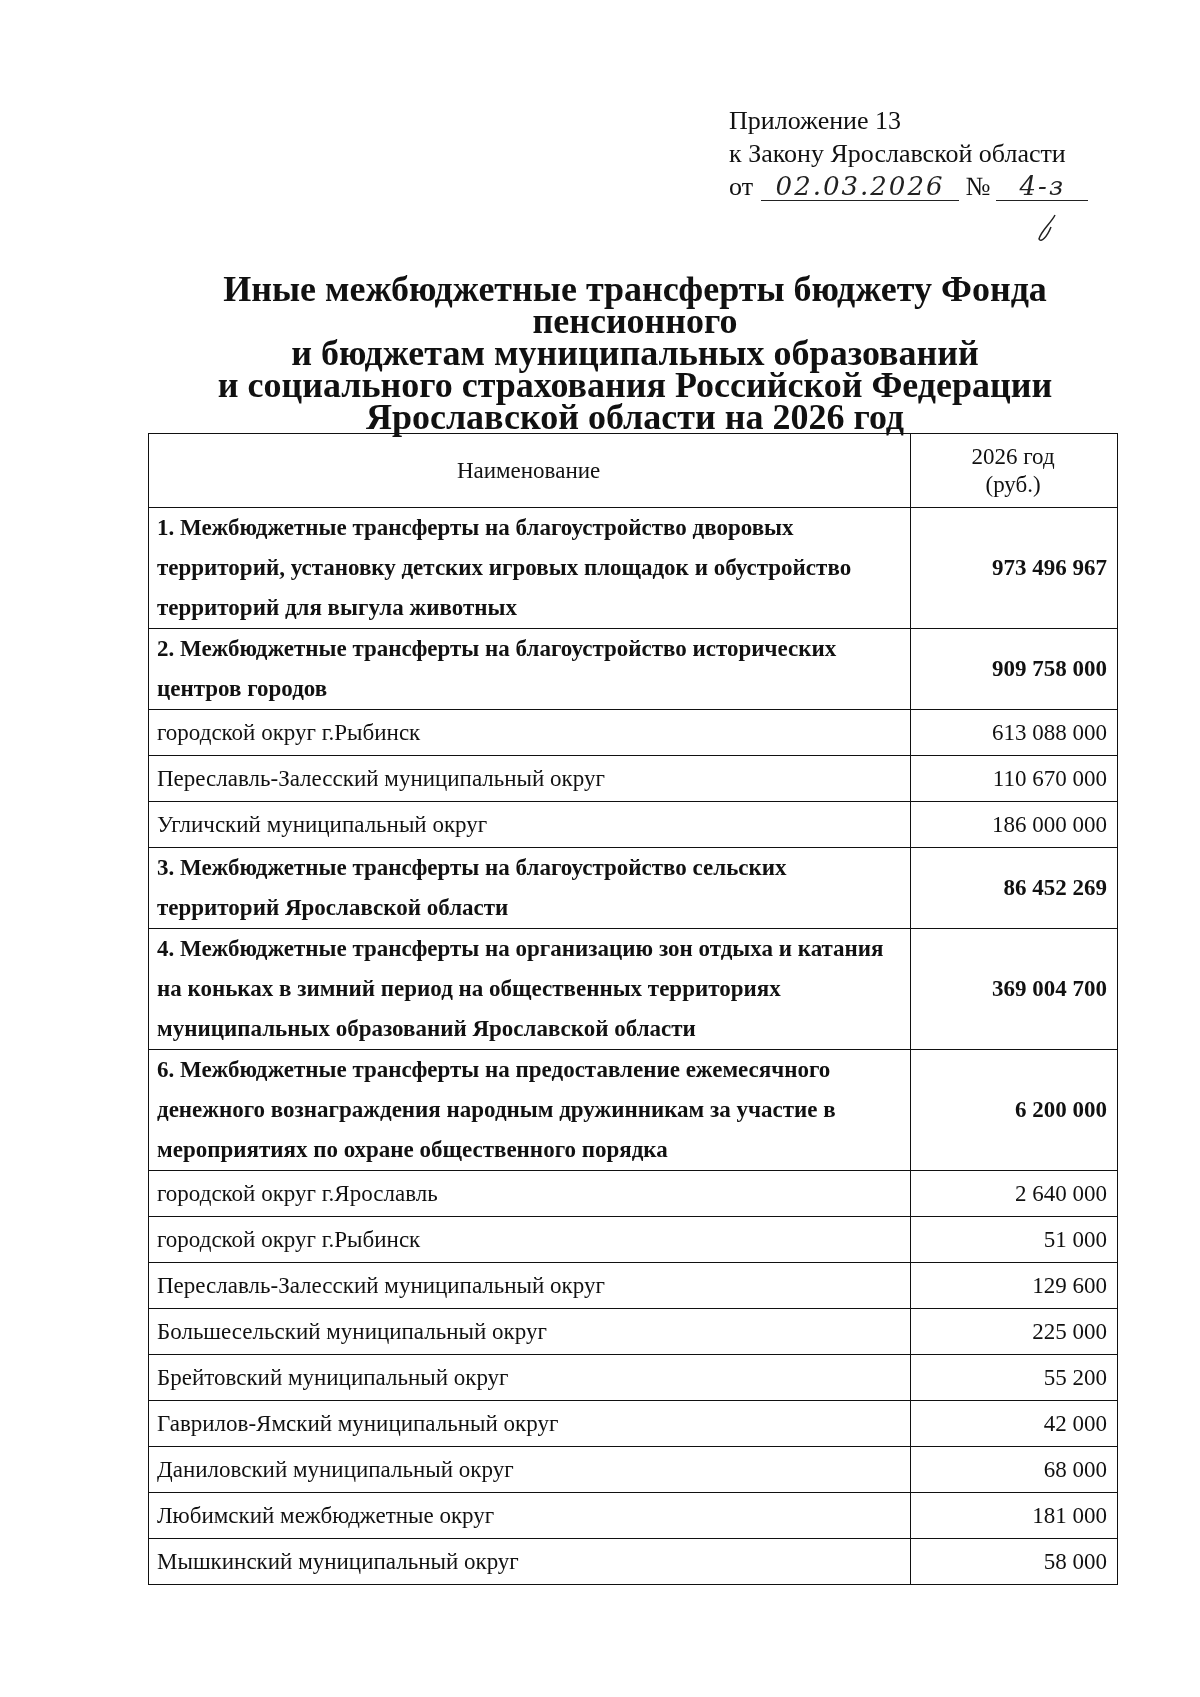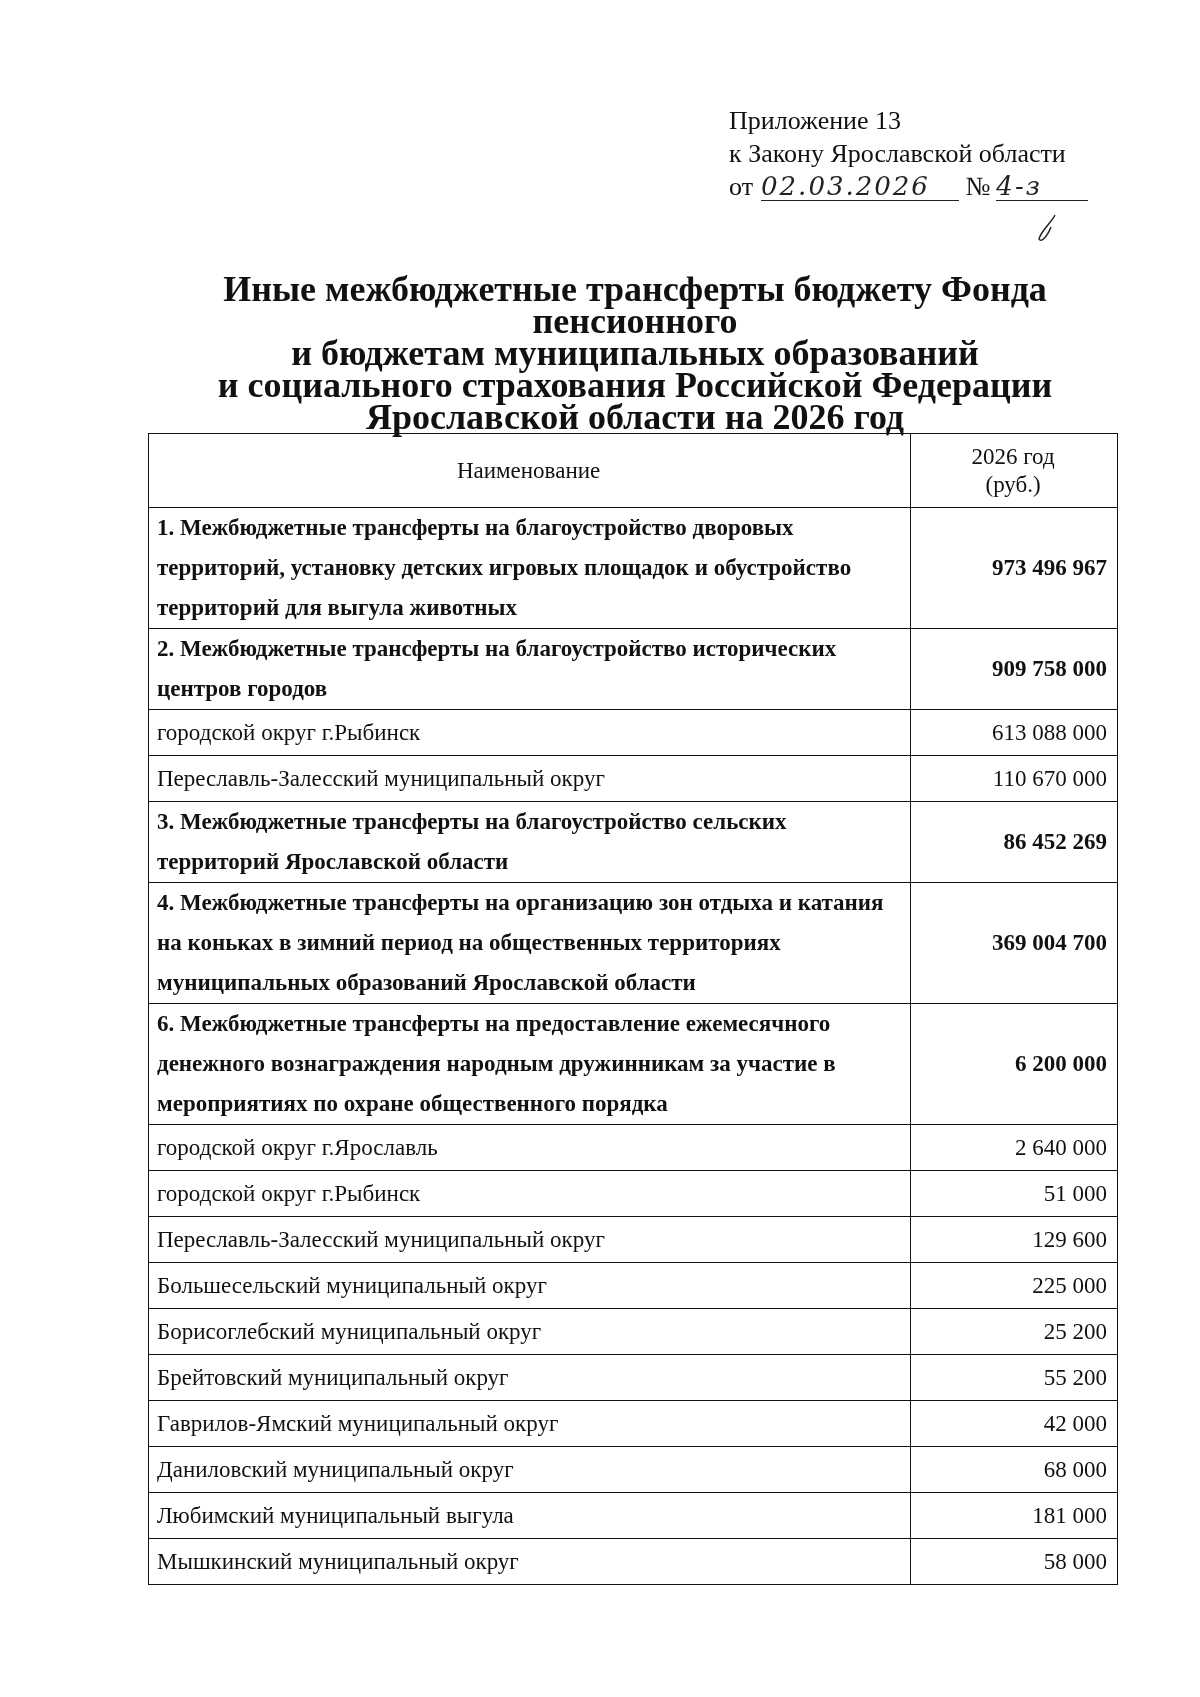--- a/index.html
+++ b/index.html
@@ -1,21 +1,21 @@
 <!DOCTYPE html>
 <html><head>
   <meta charset="utf-8">
   <style>
     html, body { margin: 0; padding: 0; background: #ffffff; }
     body { width: 1200px; height: 1697px; position: relative; overflow: hidden;
            font-family: "Liberation Serif", "DejaVu Serif", serif; color: #111; }
     .appendix { position: absolute; left: 729px; top: 104px; font-size: 26px; line-height: 33px; }
     .appendix .line { white-space: nowrap; }
     .hand { font-family: "DejaVu Serif", serif; font-style: italic; color: #222;
-            display: inline-block; border-bottom: 1.5px solid #222; text-align: left;
+            display: inline-block; border-bottom: 1.5px solid #222; text-align: center;
             font-size: 26px; line-height: 28px; letter-spacing: 2px; }
     .hand.date { width: 198px; margin-left: 8px; }
     .hand.num { width: 92px; margin-left: 6px; }
     .sign-tail { position: absolute; left: 1035px; top: 213px; width: 26px; height: 30px; }
     .title { position: absolute; left: 150px; width: 970px; top: 273px; text-align: center;
              font-weight: bold; font-size: 36px; line-height: 32px; }
     table.main { position: absolute; left: 148px; top: 433px; width: 970px; border-collapse: collapse;
                  font-size: 23px; }
     table.main td, table.main th { border: 1.5px solid #111; padding: 0 10px 0 8px; vertical-align: middle; }
     table.main th { font-weight: normal; }
@@ -69,20 +69,24 @@
         <td class="col-val val">909 758 000</td>
       </tr>
       <tr class="sub">
         <td class="col-name">городской округ г.Рыбинск</td>
         <td class="col-val val">613 088 000</td>
       </tr>
       <tr class="sub">
         <td class="col-name">Переславль-Залесский муниципальный округ</td>
         <td class="col-val val">110 670 000</td>
       </tr>
+      <tr class="sub">
+        <td class="col-name">Угличский муниципальный округ</td>
+        <td class="col-val val">186 000 000</td>
+      </tr>
       <tr class="section" style="height: 68px;">
         <td class="col-name">3. Межбюджетные трансферты на благоустройство сельских территорий Ярославской области</td>
         <td class="col-val val">86 452 269</td>
       </tr>
       <tr class="section" style="height: 98px;">
         <td class="col-name">4. Межбюджетные трансферты на организацию зон отдыха и катания на коньках в зимний период на общественных территориях муниципальных образований Ярославской области</td>
         <td class="col-val val">369 004 700</td>
       </tr>
       <tr class="section" style="height: 104px;">
         <td class="col-name">6. Межбюджетные трансферты на предоставление ежемесячного денежного вознаграждения народным дружинникам за участие в мероприятиях по охране общественного порядка</td>
@@ -98,37 +102,33 @@
       </tr>
       <tr class="sub">
         <td class="col-name">Переславль-Залесский муниципальный округ</td>
         <td class="col-val val">129 600</td>
       </tr>
       <tr class="sub">
         <td class="col-name">Большесельский муниципальный округ</td>
         <td class="col-val val">225 000</td>
       </tr>
       <tr class="sub">
-        <td class="col-name">Борисоглебский муниципальный округ</td>
-        <td class="col-val val">25 200</td>
-      </tr>
-      <tr class="sub">
         <td class="col-name">Брейтовский муниципальный округ</td>
         <td class="col-val val">55 200</td>
       </tr>
       <tr class="sub">
         <td class="col-name">Гаврилов-Ямский муниципальный округ</td>
         <td class="col-val val">42 000</td>
       </tr>
       <tr class="sub">
         <td class="col-name">Даниловский муниципальный округ</td>
         <td class="col-val val">68 000</td>
       </tr>
       <tr class="sub">
-        <td class="col-name">Любимский муниципальный выгула</td>
+        <td class="col-name">Любимский межбюджетные округ</td>
         <td class="col-val val">181 000</td>
       </tr>
       <tr class="sub">
         <td class="col-name">Мышкинский муниципальный округ</td>
         <td class="col-val val">58 000</td>
       </tr>
     </tbody>
 </table>
 
 </body></html>

